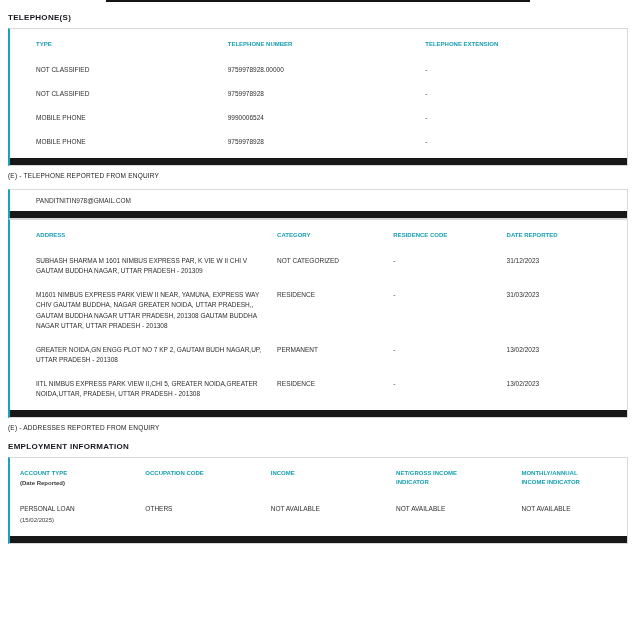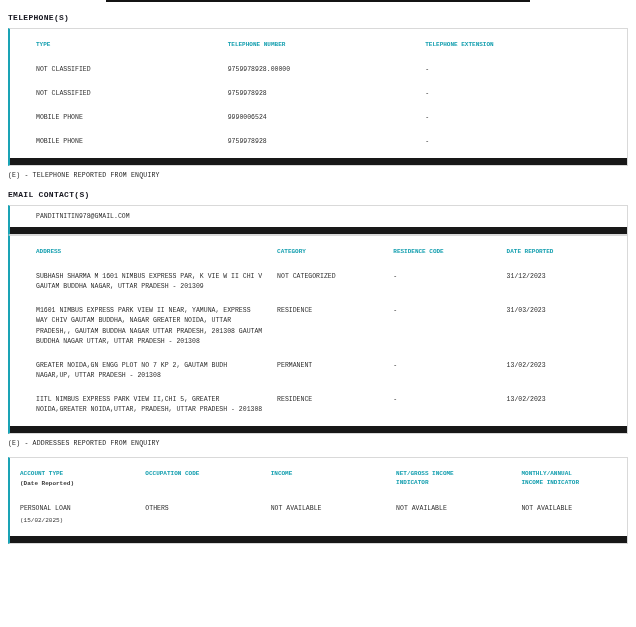--- a/index.html
+++ b/index.html
@@ -1,21 +1,21 @@
 <!DOCTYPE html>
 <html><head>
 <meta charset="utf-8">
 <style>
   * { margin:0; padding:0; box-sizing:border-box; }
   html,body { background:#ffffff; }
   body {
     width:636px; height:627px; overflow:hidden; position:relative;
     font-family:"Liberation Sans", sans-serif; color:#2b2b2b;
   }
-  .page { padding:0 8px;font-family:Liberation Mono, monospace; }
+  .page { padding:0 8px; }
 
   .top-partial { height:2px; width:424px; margin:0 auto; background:#141414; }
 
   .section-title {
     font-size:8px; font-weight:bold; color:#16161f;
     letter-spacing:.3px; margin:11px 0 6px 0;
   }
 
   .tbox {
     border:1px solid #d9d9d9;
@@ -97,21 +97,20 @@
             <div class="td c1">9759978928</div>
             <div class="td c2">-</div>
           </div>
         </div>
     </div>
     <div class="black-bar"></div>
   </div>
 
   <div class="note">(e) - TELEPHONE REPORTED FROM ENQUIRY</div>
 
-  <div class="section-title">EMAIL CONTACT(S)</div>
 
   <div class="tbox">
     <div class="email-row">PANDITNITIN978@GMAIL.COM</div>
     <div class="black-bar"></div>
   </div>
 
 
   <div class="tbox addr-box">
     <div class="inner">
       <div class="thead">
@@ -145,20 +144,21 @@
             <div class="td c2">-</div>
             <div class="td c3">13/02/2023</div>
           </div>
         </div>
     </div>
     <div class="black-bar"></div>
   </div>
 
   <div class="note">(e) - ADDRESSES REPORTED FROM ENQUIRY</div>
 
+  <div class="section-title">EMPLOYMENT INFORMATION</div>
 
   <div class="tbox emp-box">
     <div class="inner">
       <div class="thead">
           <div class="th c0">
             <div>ACCOUNT TYPE</div>
             <div class="sub">(Date Reported)</div>
           </div>
           <div class="th c1">OCCUPATION CODE</div>
           <div class="th c2">INCOME</div>

